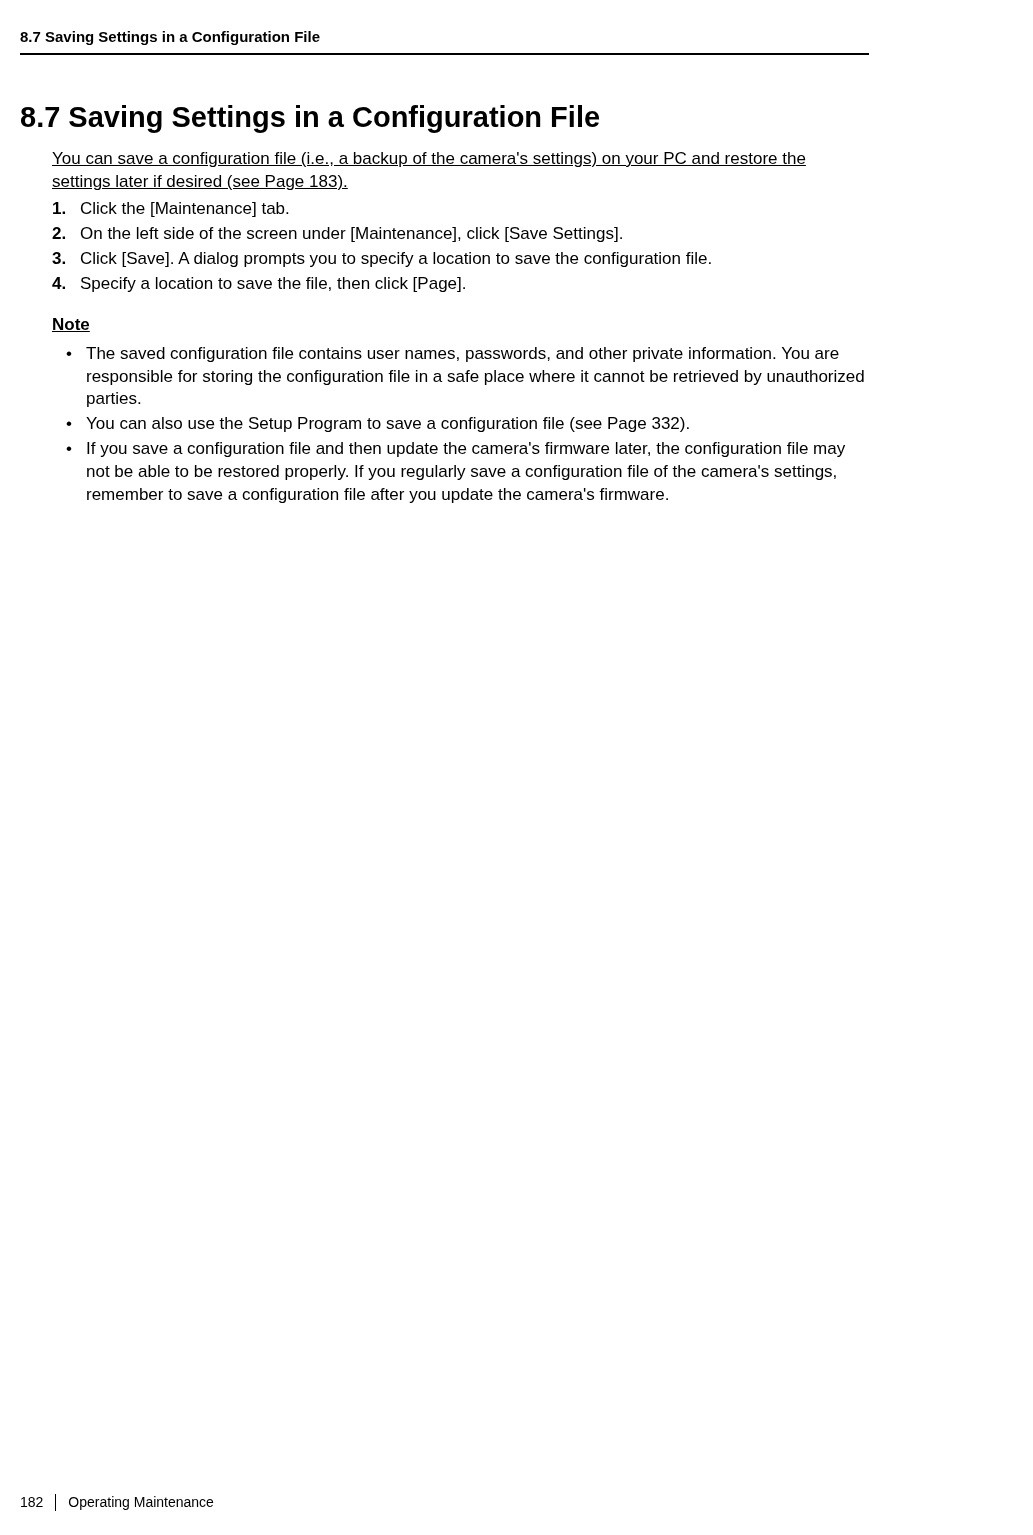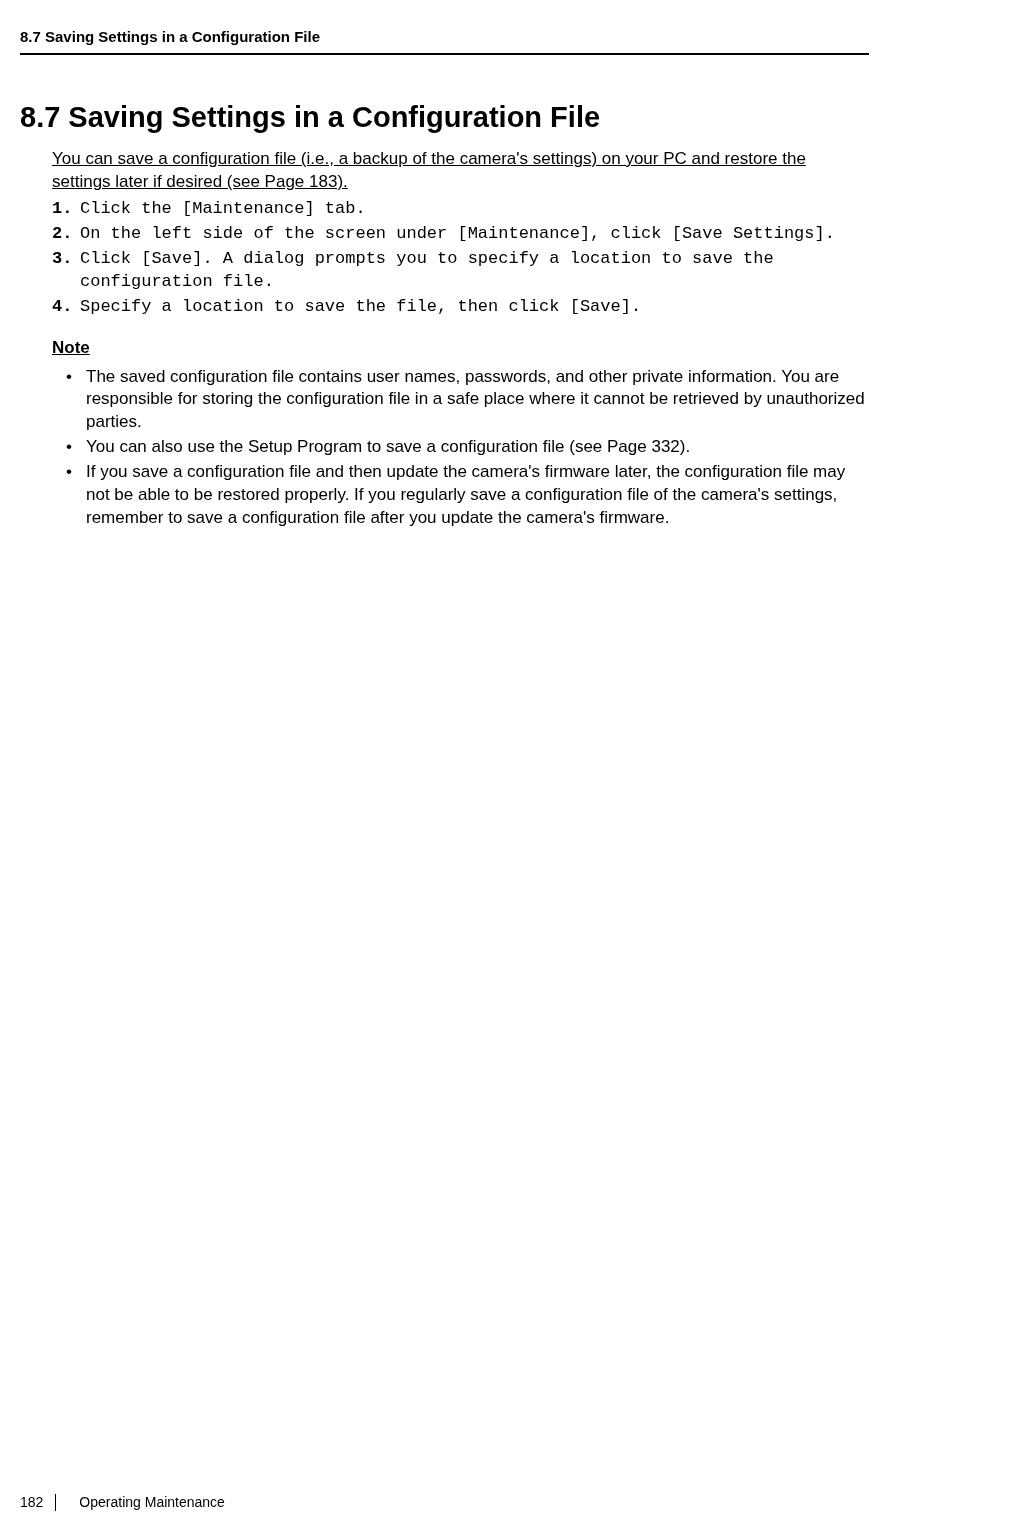--- a/index.html
+++ b/index.html
@@ -45,21 +45,20 @@
     margin: 0 0 18px 0;
     padding-left: 0;
     list-style: none;
     counter-reset: step;
   }
   ol.steps > li {
     counter-increment: step;
     position: relative;
     padding-left: 28px;
     margin: 2px 0;
-    font-family: Liberation Mono, monospace;
   }
   ol.steps > li::before {
     content: counter(step) ".";
     font-weight: bold;
     position: absolute;
     left: 0;
     top: 0;
   }
   .note-heading {
     font-weight: bold;
@@ -87,42 +86,42 @@
   .footer {
     position: absolute;
     bottom: 24px;
     left: 20px;
     font-size: 14px;
   }
   .footer .pg {
     display: inline-block;
     padding-right: 12px;
     border-right: 1px solid #000;
-    margin-right: 23px;
+    margin-right: 12px;
     line-height: 1.2;
   }
 </style>
 </head>
 <body>
 
 <div class="page">
 
   <div class="running-header">8.7 Saving Settings in a Configuration File</div>
   <hr class="hr">
 
   <h1 class="section-title">8.7  Saving Settings in a Configuration File</h1>
 
   <div class="body-block">
     <p class="intro">You can save a configuration file (i.e., a backup of the camera's settings) on your PC and restore the settings later if desired (see Page 183).</p>
 
     <ol class="steps">
       <li>Click the [Maintenance] tab.</li>
       <li>On the left side of the screen under [Maintenance], click [Save Settings].</li>
       <li>Click [Save]. A dialog prompts you to specify a location to save the configuration file.</li>
-      <li>Specify a location to save the file, then click [Save].</li>
+      <li>Specify a location to save the file, then click [Page].</li>
     </ol>
 
     <span class="note-heading">Note</span>
 
     <ul class="notes">
       <li>The saved configuration file contains user names, passwords, and other private information. You are responsible for storing the configuration file in a safe place where it cannot be retrieved by unauthorized parties.</li>
       <li>You can also use the Setup Program to save a configuration file (see Page 332).</li>
       <li>If you save a configuration file and then update the camera's firmware later, the configuration file may not be able to be restored properly. If you regularly save a configuration file of the camera's settings, remember to save a configuration file after you update the camera's firmware.</li>
     </ul>
   </div>

